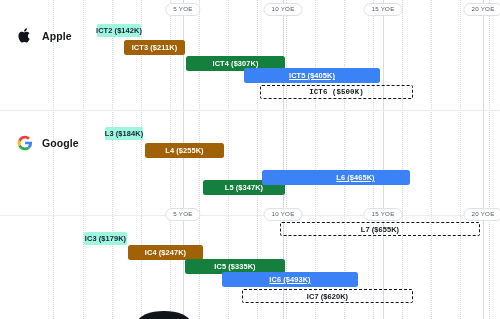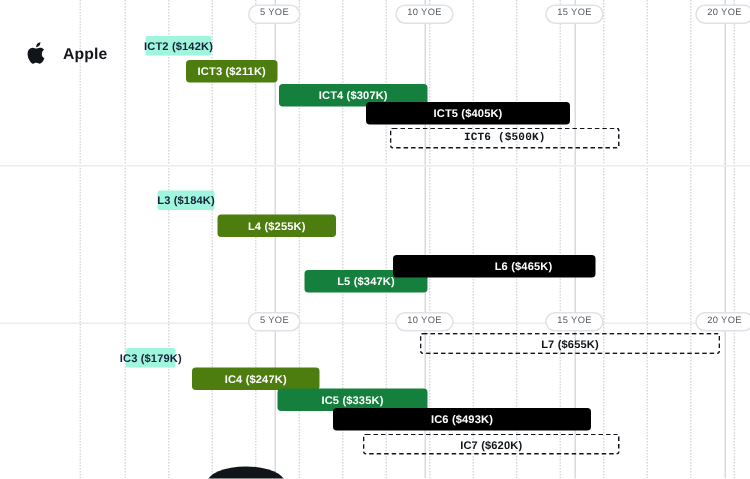--- a/index.html
+++ b/index.html
@@ -72,23 +72,23 @@
     height: 15px;
     border-radius: 2.5px;
     display: flex; align-items: center; justify-content: center;
     font-size: 7.4px;
     font-weight: bold;
     letter-spacing: 0.1px;
     white-space: nowrap;
     z-index: 3;
   }
   .bar.mint { background: #9ff6dd; color: #16213a; border-radius: 1.5px; }
-  .bar.blue { background: #4d7c0f; color: #ffffff; }
+  .bar.blue { background: #a16207; color: #ffffff; }
   .bar.purple { background: #15803d; color: #ffffff; }
-  .bar.teal { background: #000000; color: #ffffff; }
+  .bar.teal { background: #3b82f6; color: #ffffff; text-decoration: underline; }
   .bar.ghost {
     background: transparent;
     border: 1.3px dashed #12161c;
     color: #12161a;
     border-radius: 2px;
   }
 
   
   .blob {
     position: absolute;
@@ -130,20 +130,31 @@
 
   <div class="company" style="top:27px">
     <span class="logo">
       <svg width="15" height="17" viewBox="0 0 24 28" aria-hidden="true">
         <path fill="#111418" d="M17.6 14.7c0-3 2.4-4.4 2.5-4.5-1.4-2-3.5-2.3-4.2-2.3-1.8-.2-3.5 1-4.4 1-.9 0-2.3-1-3.8-1-2 0-3.8 1.1-4.8 2.9-2 3.5-.5 8.8 1.5 11.7 1 1.4 2.1 3 3.6 2.9 1.4-.1 2-.9 3.7-.9 1.7 0 2.2.9 3.7.9 1.5 0 2.5-1.4 3.5-2.8 1.1-1.6 1.5-3.2 1.6-3.3-.1 0-3-1.2-3-4.6zM14.8 5.6c.8-1 1.3-2.3 1.2-3.7-1.2.1-2.6.8-3.4 1.8-.7.9-1.4 2.3-1.2 3.6 1.3.1 2.7-.7 3.4-1.7z"></path>
       </svg>
     </span>
     <span class="cname">Apple</span>
   </div>
 
+  <div class="company" style="top:134px">
+    <span class="logo">
+      <svg width="16" height="16" viewBox="0 0 48 48" aria-hidden="true">
+        <path fill="#4285F4" d="M45.1 24.5c0-1.6-.1-2.7-.4-3.9H24v7.1h12.1c-.2 1.8-1.6 4.6-4.5 6.5l6.9 5.3c4.1-3.8 6.6-9.4 6.6-15z"></path>
+        <path fill="#34A853" d="M24 46c5.9 0 10.9-2 14.5-5.3l-6.9-5.3c-1.8 1.3-4.3 2.2-7.6 2.2-5.8 0-10.8-3.8-12.5-9.1l-7.1 5.5C8 41.3 15.4 46 24 46z"></path>
+        <path fill="#FBBC05" d="M11.5 28.5c-.5-1.3-.7-2.7-.7-4.2s.3-2.9.7-4.2l-7.1-5.5C2.9 17.4 2 20.6 2 24.3s.9 6.9 2.4 9.7l7.1-5.5z"></path>
+        <path fill="#EA4335" d="M24 10.6c4.1 0 6.9 1.8 8.5 3.3l6.1-6C34.9 4.5 29.9 2 24 2 15.4 2 8 6.7 4.4 14.6l7.1 5.5C13.2 14.4 18.2 10.6 24 10.6z"></path>
+      </svg>
+    </span>
+    <span class="cname">Google</span>
+  </div>
 
 
   <div id="ticks-top">
       <div class="yoe" style="left: 183px; top: 3px;">5 YOE</div>
       <div class="yoe" style="left: 283px; top: 3px;">10 YOE</div>
       <div class="yoe" style="left: 383px; top: 3px;">15 YOE</div>
       <div class="yoe" style="left: 483px; top: 3px;">20 YOE</div>
     </div>
 
   <div id="ticks-mid">
@@ -155,24 +166,24 @@
 
   <div id="bars">
       <div class="bar mint" style="left: 97px; width: 44px; top: 24px; height: 13px;">ICT2 ($142K)</div>
       <div class="bar blue" style="left: 124px; width: 61px; top: 40px;">ICT3 ($211K)</div>
       <div class="bar purple" style="left: 186px; width: 99px; top: 56px;">ICT4 ($307K)</div>
       <div class="bar teal" style="left: 244px; width: 136px; top: 68px;">ICT5 ($405K)</div>
       <div class="bar ghost" style="left: 260px; width: 153px; top: 85px; height: 14px; font-family: Liberation Mono, monospace;">ICT6 ($500K)</div>
       <div class="bar mint" style="left: 105px; width: 38px; top: 127px; height: 13px;">L3 ($184K)</div>
       <div class="bar blue" style="left: 145px; width: 79px; top: 143px;">L4 ($255K)</div>
       <div class="bar purple" style="left: 203px; width: 82px; top: 155px; margin-top: 25px;">L5 ($347K)</div>
-      <div class="bar teal" style="left: 262px; width: 135px; top: 170px; padding-left: 39px;">L6 ($465K)</div>
+      <div class="bar teal" style="left: 262px; width: 148px; top: 170px; padding-left: 39px;">L6 ($465K)</div>
       <div class="bar ghost" style="left: 280px; width: 200px; top: 186px; height: 14px; margin-top: 36px;">L7 ($655K)</div>
-      <div class="bar mint" style="left: 84px; width: 33px; top: 232px; height: 13px;">IC3 ($179K)</div>
-      <div class="bar blue" style="left: 128px; width: 85px; top: 245px;">IC4 ($247K)</div>
+      <div class="bar mint" style="left: 84px; width: 43px; top: 232px; height: 13px;">IC3 ($179K)</div>
+      <div class="bar blue" style="left: 128px; width: 75px; top: 245px;">IC4 ($247K)</div>
       <div class="bar purple" style="left: 185px; width: 100px; top: 259px;">IC5 ($335K)</div>
-      <div class="bar teal" style="left: 222px; width: 172px; top: 272px;">IC6 ($493K)</div>
+      <div class="bar teal" style="left: 222px; width: 136px; top: 272px;">IC6 ($493K)</div>
       <div class="bar ghost" style="left: 242px; width: 171px; top: 289px; height: 14px;">IC7 ($620K)</div>
     </div>
 
   <div class="blob" style="left:138px; top:311px; width:52px; height:22px;"></div>
 
 </div>
 
 </body></html>

